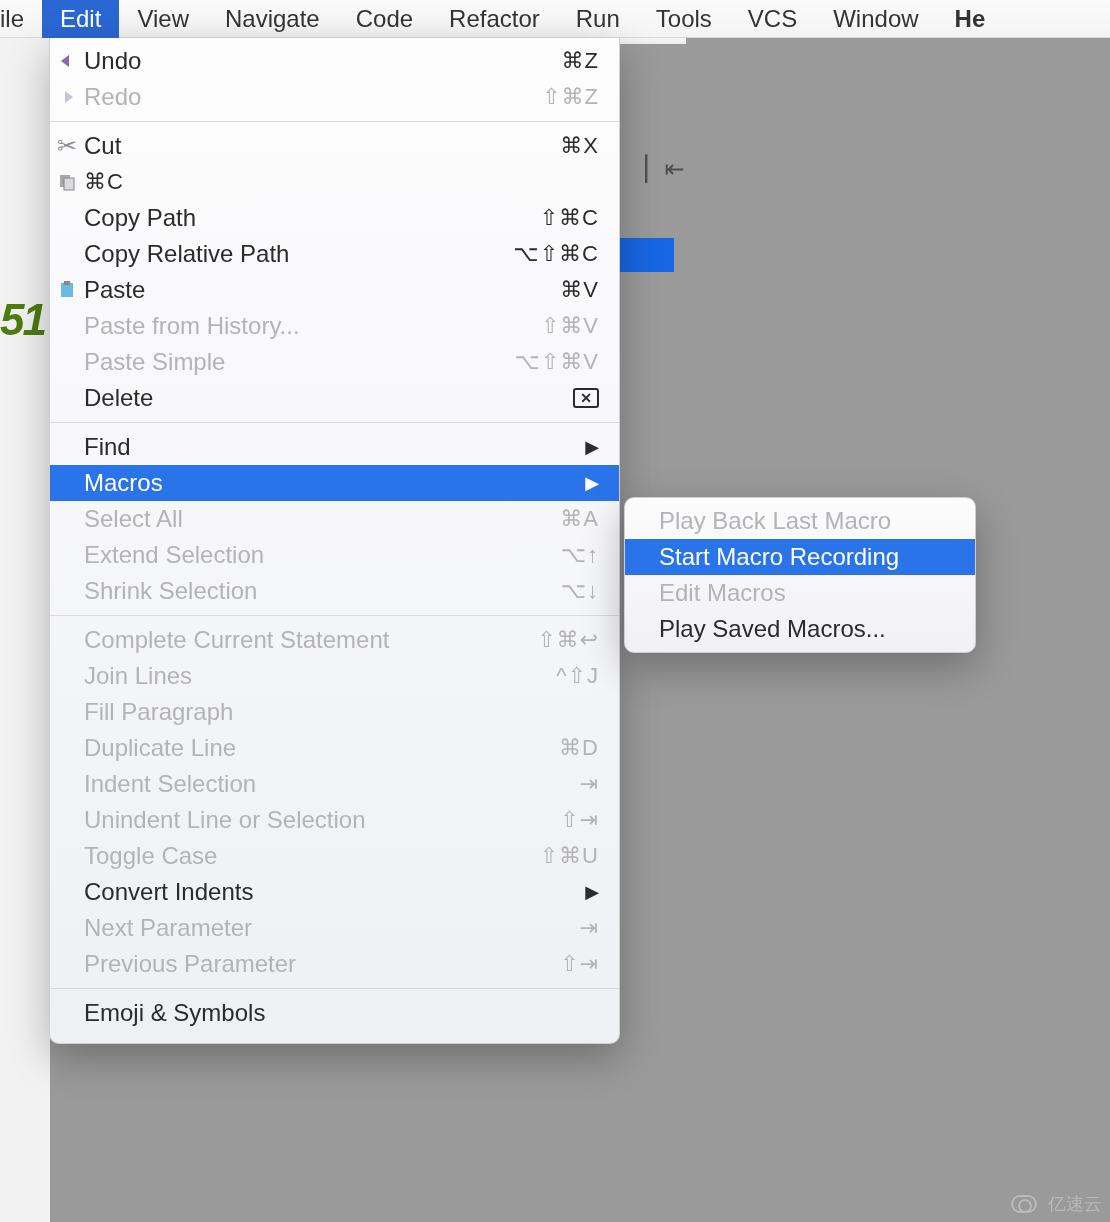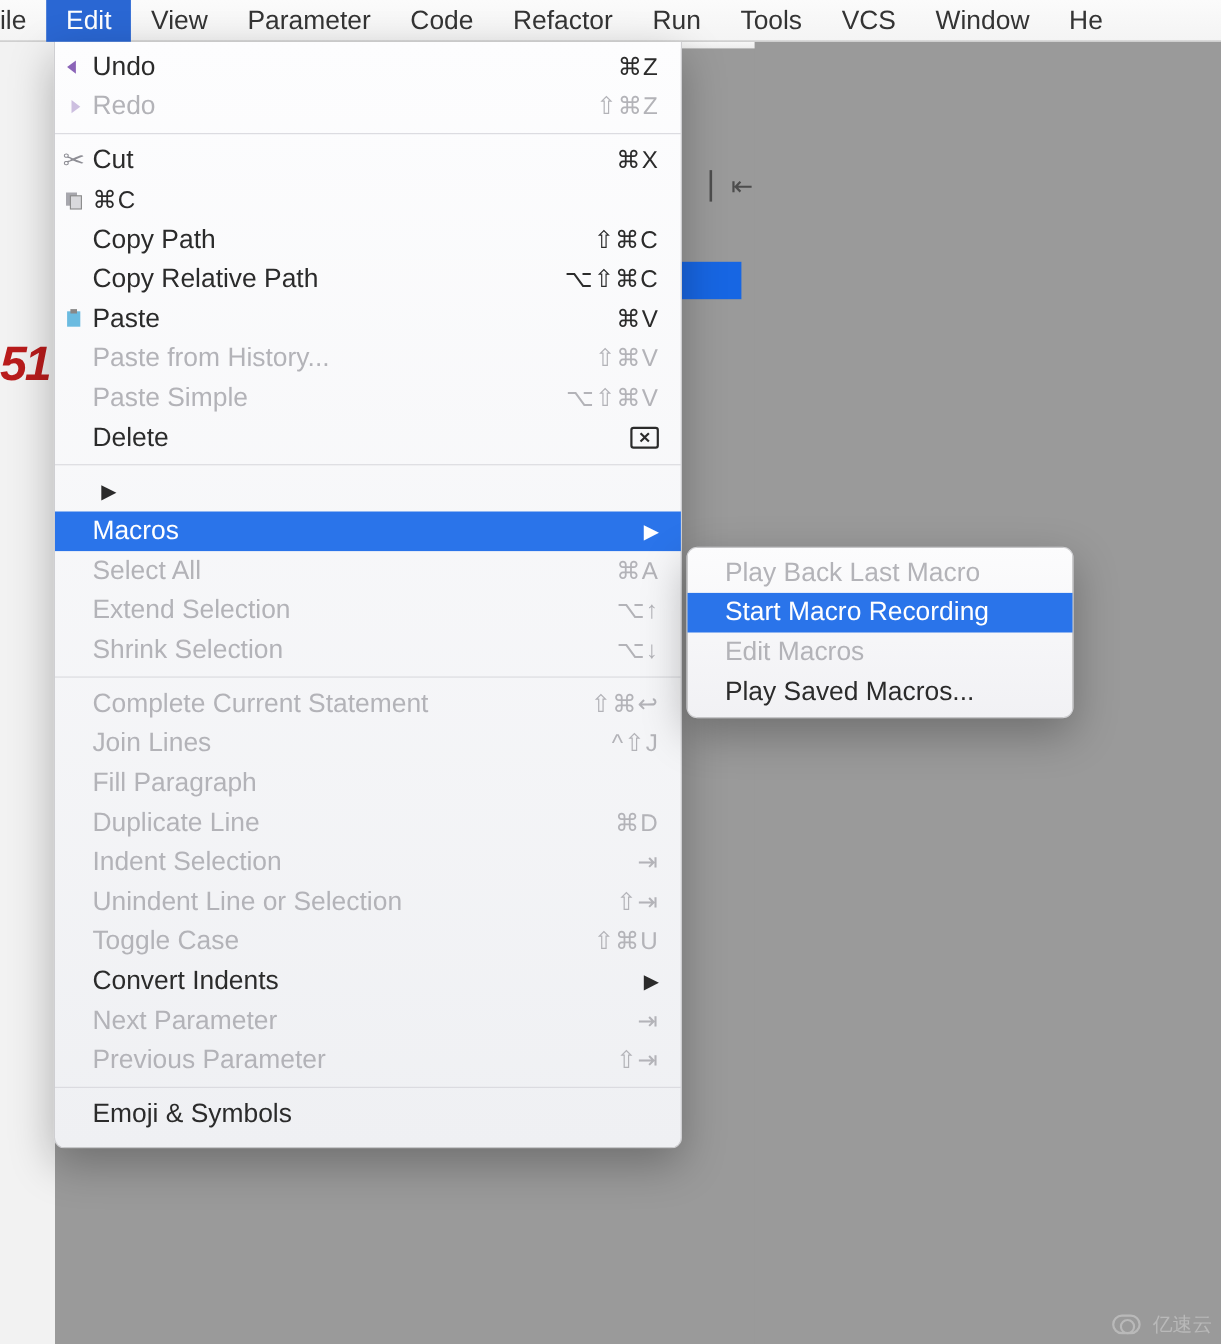--- a/index.html
+++ b/index.html
@@ -24,40 +24,40 @@
       padding-left: 0;
     }
     .menubar-item {
       padding: 5px 18px;
       color: #343434;
       font-size: 24px;
       cursor: default;
       white-space: nowrap;
     }
     .menubar-item.trunc-left { padding-left: 0; }
-    .menubar-item.trunc-right { padding-right: 0; }
+    .menubar-item.trunc-right { padding-right: 0; font-weight: bold; }
     .menubar-item.active {
       background: #2a67d3;
       color: #fff;
     }
     
     .left-gutter {
       position: absolute;
       top: 38px; left: 0;
       width: 50px;
       bottom: 0;
       background: #f2f2f2;
     }
     .red-51 {
       position: absolute;
       left: 0;
-      top: 268px;
+      top: 257px;
       font-size: 44px;
       font-weight: 800;
-      color: #b91c1c;
+      color: #4d7c0f;
       font-style: italic;
       letter-spacing: -2px;
     }
     
     .editor-pane {
       position: absolute;
       top: 38px; right: 0; bottom: 0;
       left: 686px;
       background: #9a9a9a;
     }
@@ -206,21 +206,21 @@
 <div class="editor-pane"></div>
 <div class="editor-top-icons">
   <span>⎮</span>
   <span>⇤</span>
 </div>
 
 <div class="menubar">
   <div class="menubar-item trunc-left">ile</div>
   <div class="menubar-item active">Edit</div>
   <div class="menubar-item">View</div>
-  <div class="menubar-item">Parameter</div>
+  <div class="menubar-item">Navigate</div>
   <div class="menubar-item">Code</div>
   <div class="menubar-item">Refactor</div>
   <div class="menubar-item">Run</div>
   <div class="menubar-item">Tools</div>
   <div class="menubar-item">VCS</div>
   <div class="menubar-item">Window</div>
   <div class="menubar-item trunc-right">He</div>
 </div>
 
 <div class="dropdown">
@@ -285,20 +285,21 @@
     <span class="dd-label">Paste Simple</span>
     <span class="dd-shortcut">⌥⇧⌘V</span>
   </div>
   <div class="dd-item">
     <span class="dd-label">Delete</span>
     <span class="delete-badge">✕</span>
   </div>
   <div class="dd-sep"></div>
 
   <div class="dd-item">
+    <span class="dd-label">Find</span>
     <span class="dd-arrow">▶</span>
   </div>
   <div class="dd-item selected">
     <span class="dd-label">Macros</span>
     <span class="dd-arrow">▶</span>
   </div>
   <div class="dd-item disabled">
     <span class="dd-label">Select All</span>
     <span class="dd-shortcut">⌘A</span>
   </div>

